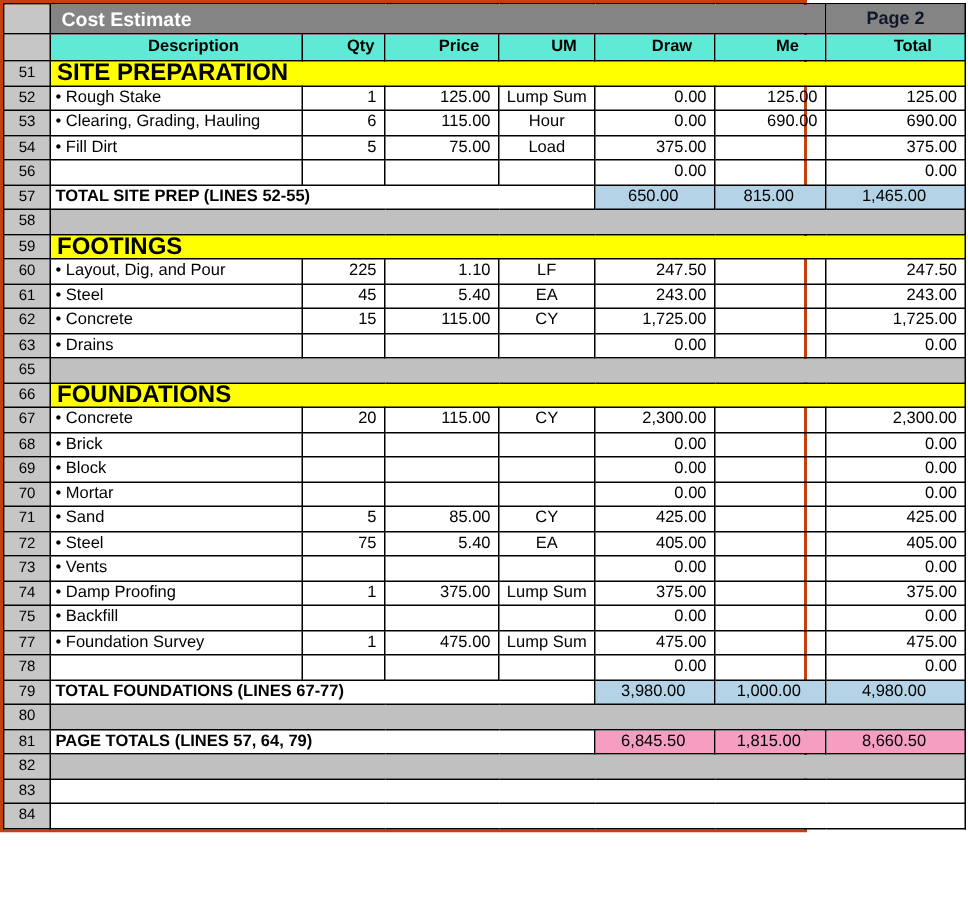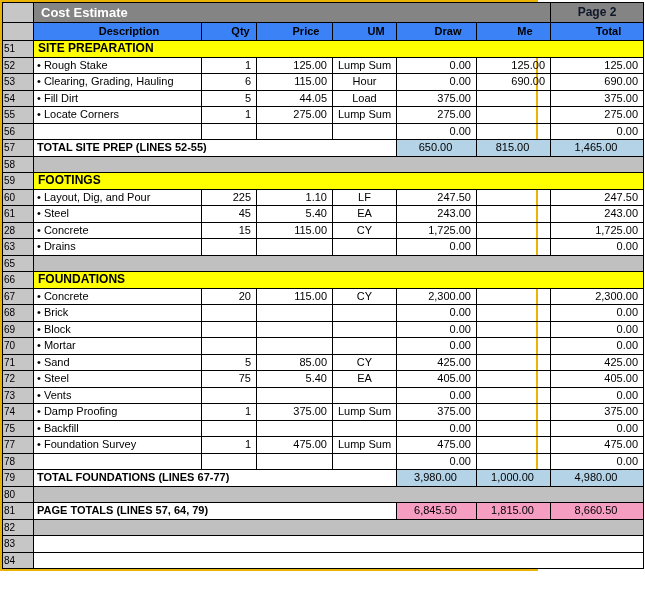--- a/index.html
+++ b/index.html
@@ -1,39 +1,40 @@
 <!DOCTYPE html>
 <html style="--title-bar: #848484; --section: #ffff00; --blue: #b4d3e7; --pink: #f59ec2; --spacer: #c0c0c0; --gutter: #c6c6c6;"><head>
 <meta charset="utf-8">
 <style>
   * { margin: 0; padding: 0; box-sizing: border-box; }
   html, body { background: #ffffff; font-family: "Liberation Sans", sans-serif; }
   .sheet {
     width: 538px;
-    border: 2px solid #eab308;
+    border: 2px solid #c2410c;
     background: #fff;
   }
   table {
     border-collapse: collapse;
     width: 100%;
     table-layout: fixed;
   }
   td {
     border: 1px solid #000;
     font-size: 11px;
     color: #000;
     height: 15.5px;
     line-height: 15.5px;
     padding: 0 3px;
     overflow: hidden;
     white-space: nowrap;
   }
   
   .gutter {
     background: var(--gutter, #c6c6c6);
+    text-align: center;
     font-size: 10px;
     padding: 0 1px;
   }
   
   .title-row td { height: 19px; line-height: 19px; }
   .title-cell {
     background: var(--title-bar, #848484);
     color: #fff;
     font-weight: bold;
     font-size: 13px;
@@ -44,29 +45,29 @@
     color: #0f172a;
     font-weight: bold;
     font-size: 12px;
     text-align: center;
   }
   
   .header-row td { height: 17px; line-height: 17px; }
   .head-cell {
     font-weight: bold;
     text-align: center;
-    background: #3b82f6;
+    background: #5eead4;
     font-size: 11px;
     padding-left: 26px;
   }
   
   .section-cell {
     background: var(--section, #ffff00);
     font-weight: bold;
-    font-size: 12px;
+    font-size: 16px;
     padding-left: 4px;
   }
   
   .c-desc { text-align: left; margin-left: 14px; }
   .c-qty, .c-price, .c-draw, .c-me, .c-total { text-align: right; padding-right: 5px; }
   .c-um { text-align: center; }
   
   .total-label {
     font-weight: bold;
     padding-right: 6px;
@@ -133,35 +134,25 @@
           <td class="item-cell c-price">115.00</td>
           <td class="item-cell c-um">Hour</td>
           <td class="item-cell c-draw">0.00</td>
           <td class="item-cell c-me">690.00</td>
           <td class="item-cell c-total">690.00</td>
         </tr>
         <tr>
           <td class="gutter">54</td>
           <td class="item-cell c-desc">• Fill Dirt</td>
           <td class="item-cell c-qty">5</td>
-          <td class="item-cell c-price">44.05</td>
+          <td class="item-cell c-price">75.00</td>
           <td class="item-cell c-um">Load</td>
           <td class="item-cell c-draw">375.00</td>
           <td class="item-cell c-me"></td>
           <td class="item-cell c-total">375.00</td>
-        </tr>
-        <tr>
-          <td class="gutter">55</td>
-          <td class="item-cell c-desc">• Locate Corners</td>
-          <td class="item-cell c-qty">1</td>
-          <td class="item-cell c-price">275.00</td>
-          <td class="item-cell c-um">Lump Sum</td>
-          <td class="item-cell c-draw">275.00</td>
-          <td class="item-cell c-me"></td>
-          <td class="item-cell c-total">275.00</td>
         </tr>
         <tr>
           <td class="gutter">56</td>
           <td class="item-cell c-desc"></td>
           <td class="item-cell c-qty"></td>
           <td class="item-cell c-price"></td>
           <td class="item-cell c-um"></td>
           <td class="item-cell c-draw">0.00</td>
           <td class="item-cell c-me"></td>
           <td class="item-cell c-total">0.00</td>
@@ -195,21 +186,21 @@
           <td class="gutter">61</td>
           <td class="item-cell c-desc">• Steel</td>
           <td class="item-cell c-qty">45</td>
           <td class="item-cell c-price">5.40</td>
           <td class="item-cell c-um">EA</td>
           <td class="item-cell c-draw">243.00</td>
           <td class="item-cell c-me"></td>
           <td class="item-cell c-total">243.00</td>
         </tr>
         <tr>
-          <td class="gutter">28</td>
+          <td class="gutter">62</td>
           <td class="item-cell c-desc">• Concrete</td>
           <td class="item-cell c-qty">15</td>
           <td class="item-cell c-price">115.00</td>
           <td class="item-cell c-um">CY</td>
           <td class="item-cell c-draw">1,725.00</td>
           <td class="item-cell c-me"></td>
           <td class="item-cell c-total">1,725.00</td>
         </tr>
         <tr>
           <td class="gutter">63</td>

